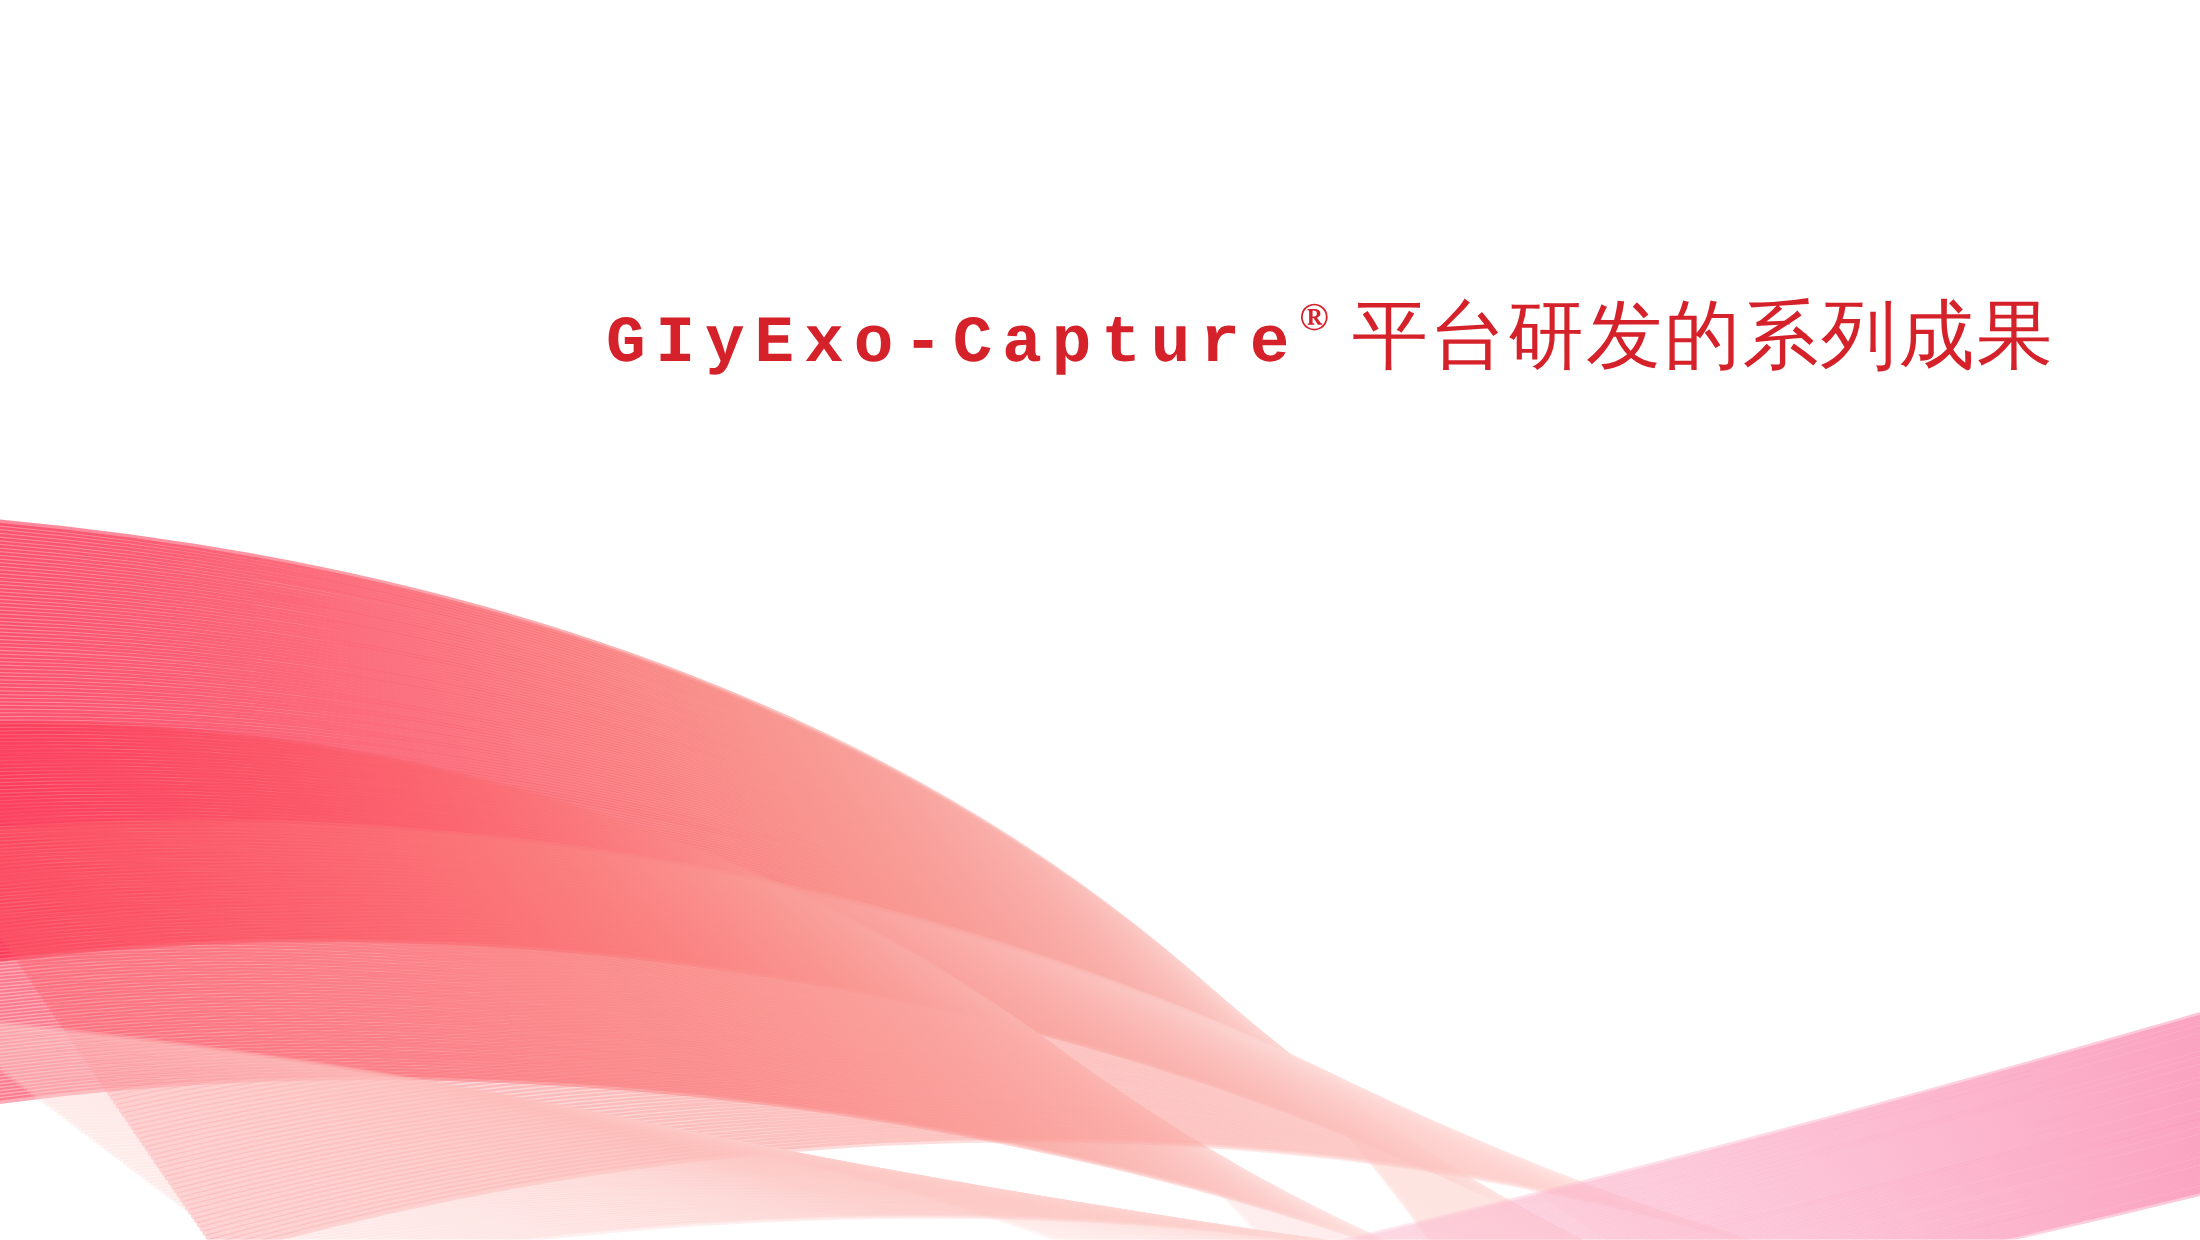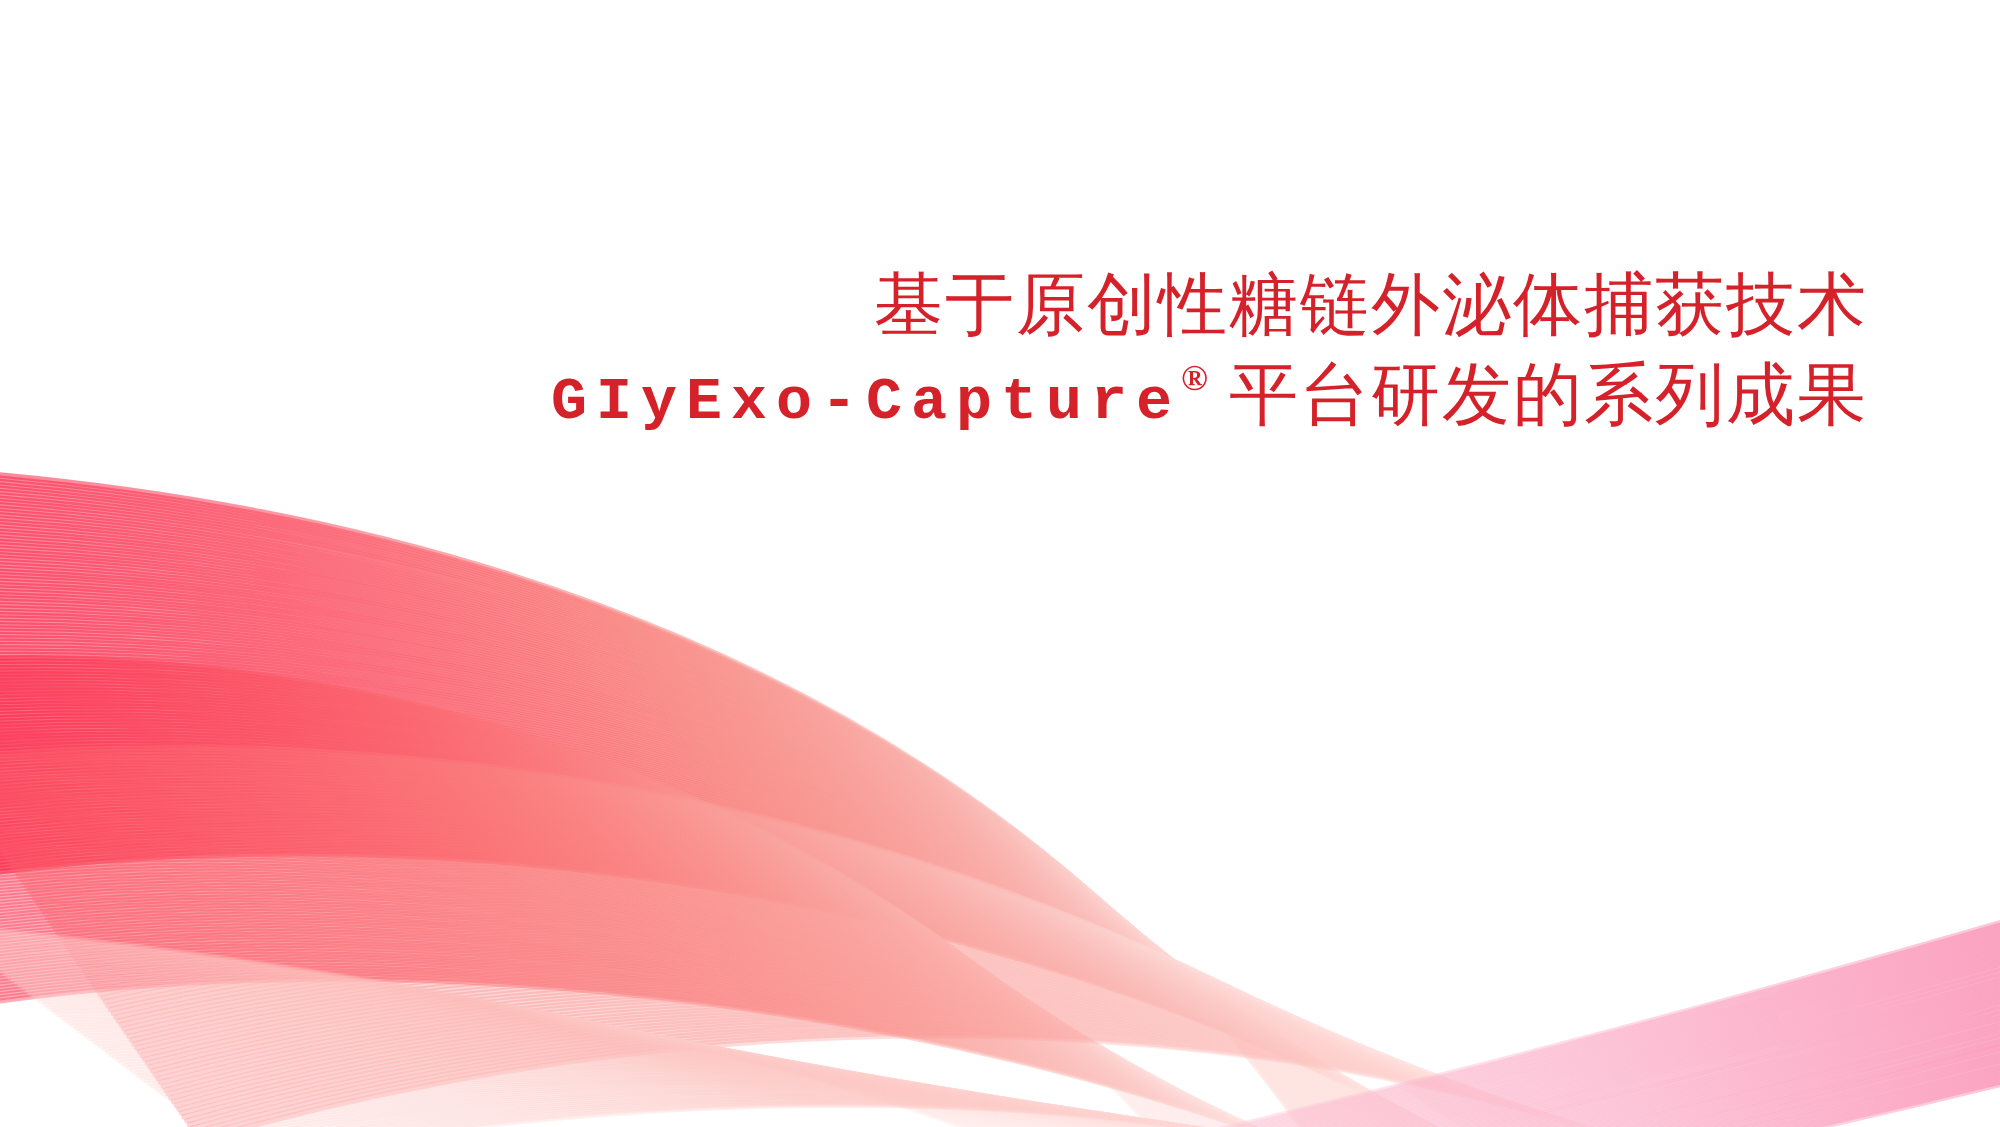--- a/index.html
+++ b/index.html
@@ -605,19 +605,18 @@
           <path d="M1163.8,1256.5 C1546.7,1185.4 1850.7,1113.6 2060.0,1060.4" fill="none" stroke="url(#gradE)" stroke-width="4.5" stroke-opacity="0.38" stroke-linecap="round"></path>
           <path d="M1167.8,1257.4 C1550.0,1186.5 1853.0,1115.2 2060.0,1062.8" fill="none" stroke="url(#gradE)" stroke-width="4.5" stroke-opacity="0.38" stroke-linecap="round"></path>
           <path d="M1171.9,1258.3 C1553.3,1187.7 1855.4,1116.8 2060.0,1065.2" fill="none" stroke="url(#gradE)" stroke-width="4.5" stroke-opacity="0.38" stroke-linecap="round"></path>
           <path d="M1175.9,1259.1 C1556.7,1188.8 1857.7,1118.4 2060.0,1067.6" fill="none" stroke="url(#gradE)" stroke-width="4.5" stroke-opacity="0.38" stroke-linecap="round"></path>
           <path d="M1180.0,1260.0 C1560.0,1190.0 1860.0,1120.0 2060.0,1070.0" fill="none" stroke="url(#gradE)" stroke-width="4.5" stroke-opacity="0.38" stroke-linecap="round"></path>
         </g>
       </g>
   </svg>
 
   <div id="title-block">
-    <div class="title-line" id="title-line-1">基于原创性糖链外泌体捕获技术</div>
     <div class="title-line" id="title-line-2">
       <span class="latin-name">GIyExo-Capture</span><span class="reg-mark">®</span><span class="cjk-tail">平台研发的系列成果</span>
     </div>
   </div>
 
 </div>
 
 </body></html>

